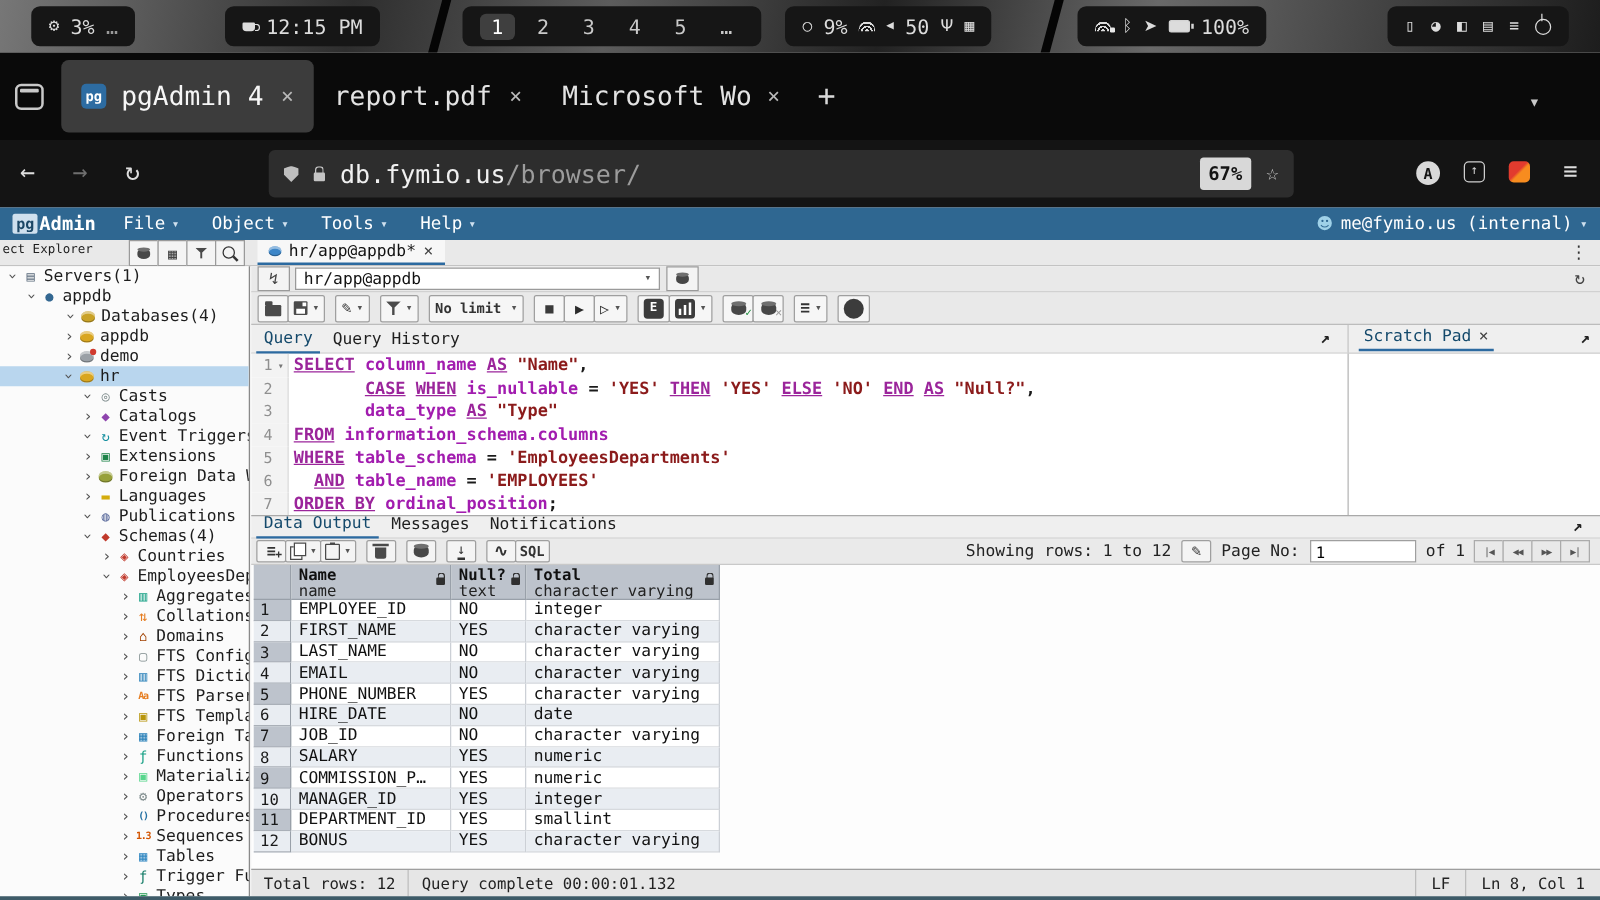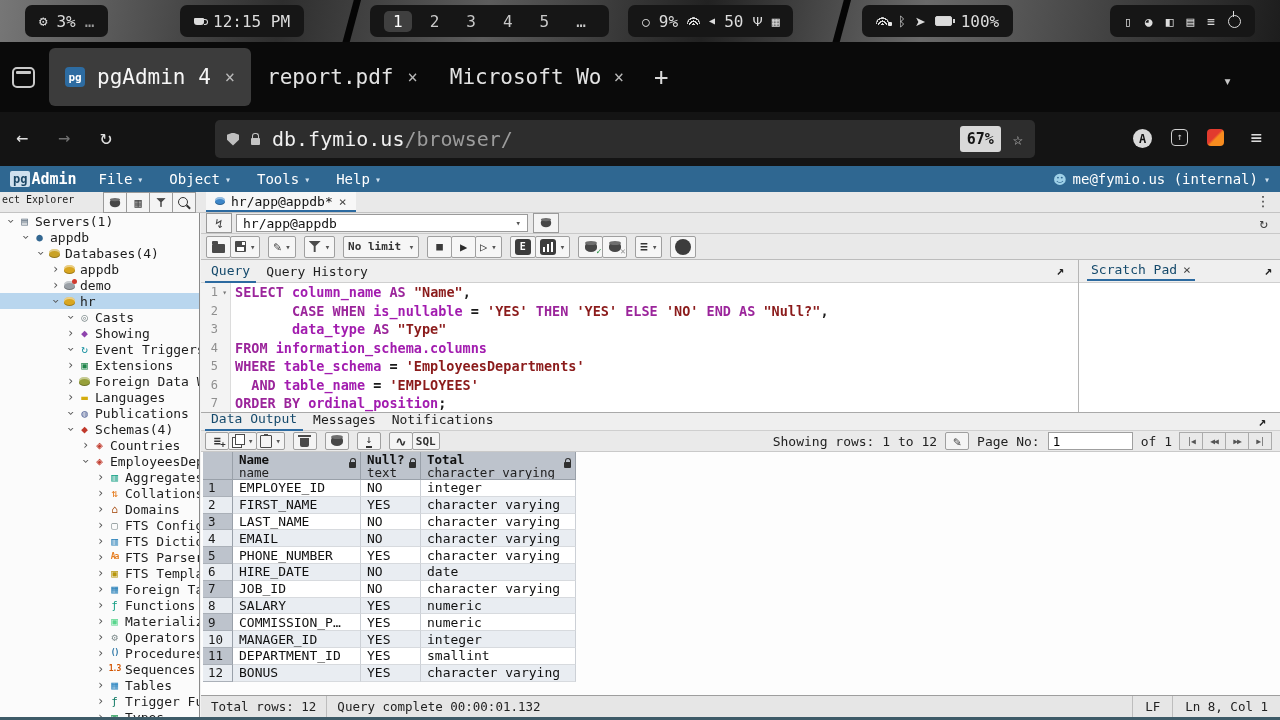--- a/index.html
+++ b/index.html
@@ -143,21 +143,21 @@
   .qtabs{position:absolute;left:201px;top:260px;width:877px;height:23px;background:#efefef;border-bottom:1px solid #cfcfcf;display:flex;align-items:flex-end;box-sizing:border-box;}
   .etab{font-size:13px;padding:0 6px 3px;margin-left:4px;color:#1e1e1e;}
   .etab.active{color:#14496b;border-bottom:2px solid #2c6aa0;margin-bottom:-1px;}
   .expand{color:#222;font-size:13px;font-weight:bold;}
   .qtabs .expand{position:absolute;right:14px;top:3px;}
   .editor{position:absolute;left:201px;top:283px;width:877px;height:129px;background:#fff;overflow:hidden;}
   .cl{display:flex;height:18.5px;align-items:center;}
   .gutter{width:30px;flex:none;background:#f3f3f3;border-right:1px solid #dcdcdc;color:#8f8f8f;font-size:12px;text-align:right;padding-right:3px;box-sizing:border-box;height:100%;display:flex;align-items:center;justify-content:flex-end;gap:1px;}
   .fold{font-size:8px;color:#777;width:8px;}
   .code{white-space:pre;font-size:13.5px;font-weight:600;padding-left:4px;color:#1a1a1a;}
-  .tk-kw{color:#9b259b;font-weight:bold;}
+  .tk-kw{color:#9b259b;font-weight:bold;text-decoration:underline;}
   .tk-id{color:#a21caf;}
   .tk-str,.tk-dq{color:#8b1b1b;}
   .tk-pl{color:#1a1a1a;}
 
   
   .scratch{position:absolute;left:1078px;top:260px;width:202px;height:152px;border-left:1px solid #b5b5b5;background:#fff;box-sizing:border-box;}
   .scratch-head{height:23px;background:#efefef;border-bottom:1px solid #cfcfcf;display:flex;align-items:center;box-sizing:border-box;position:relative;}
   .stab{font-size:13px;color:#14496b;border-bottom:2px solid #2c6aa0;padding:0 4px 2px;margin-left:8px;display:flex;gap:6px;align-items:center;}
   .scratch-head .expand{position:absolute;right:8px;top:3px;}
 
@@ -338,21 +338,21 @@
       <div class="trow" style="padding-left: 4px;">
         <span class="caret open">›</span>
         <span class="tg" style="color: rgb(93, 109, 126);">▤</span>
         <span class="tlabel">Servers(1)</span>
       </div>
       <div class="trow" style="padding-left: 19px;">
         <span class="caret open">›</span>
         <span class="tg" style="color: rgb(51, 103, 145);">●</span>
         <span class="tlabel">appdb</span>
       </div>
-      <div class="trow" style="padding-left: 34px; align-items: center;">
+      <div class="trow" style="padding-left: 50px; align-items: center;">
         <span class="caret open">›</span>
         <span class="cyl" style="background: rgb(201, 162, 39);"></span>
         <span class="tlabel">Databases(4)</span>
       </div>
       <div class="trow" style="padding-left: 49px;">
         <span class="caret">›</span>
         <span class="cyl" style="background: rgb(217, 166, 32);"></span>
         <span class="tlabel">appdb</span>
       </div>
       <div class="trow" style="padding-left: 49px;">
@@ -368,21 +368,21 @@
         <span class="tlabel">hr</span>
       </div>
       <div class="trow" style="padding-left: 64px;">
         <span class="caret open">›</span>
         <span class="tg" style="color: rgb(127, 140, 141);">◎</span>
         <span class="tlabel">Casts</span>
       </div>
       <div class="trow" style="padding-left: 64px;">
         <span class="caret">›</span>
         <span class="tg" style="color: rgb(142, 68, 173);">◆</span>
-        <span class="tlabel">Showing</span>
+        <span class="tlabel">Catalogs</span>
       </div>
       <div class="trow" style="padding-left: 64px;">
         <span class="caret open">›</span>
         <span class="tg" style="color: rgb(20, 143, 159);">↻</span>
         <span class="tlabel">Event Triggers</span>
       </div>
       <div class="trow" style="padding-left: 64px;">
         <span class="caret">›</span>
         <span class="tg" style="color: rgb(30, 132, 73);">▣</span>
         <span class="tlabel">Extensions</span>

